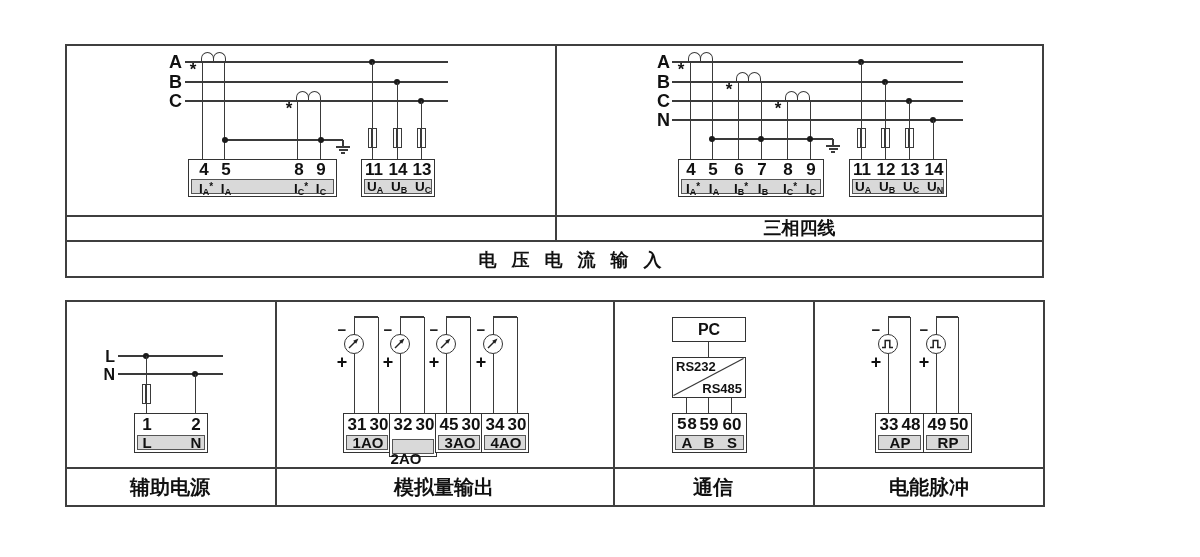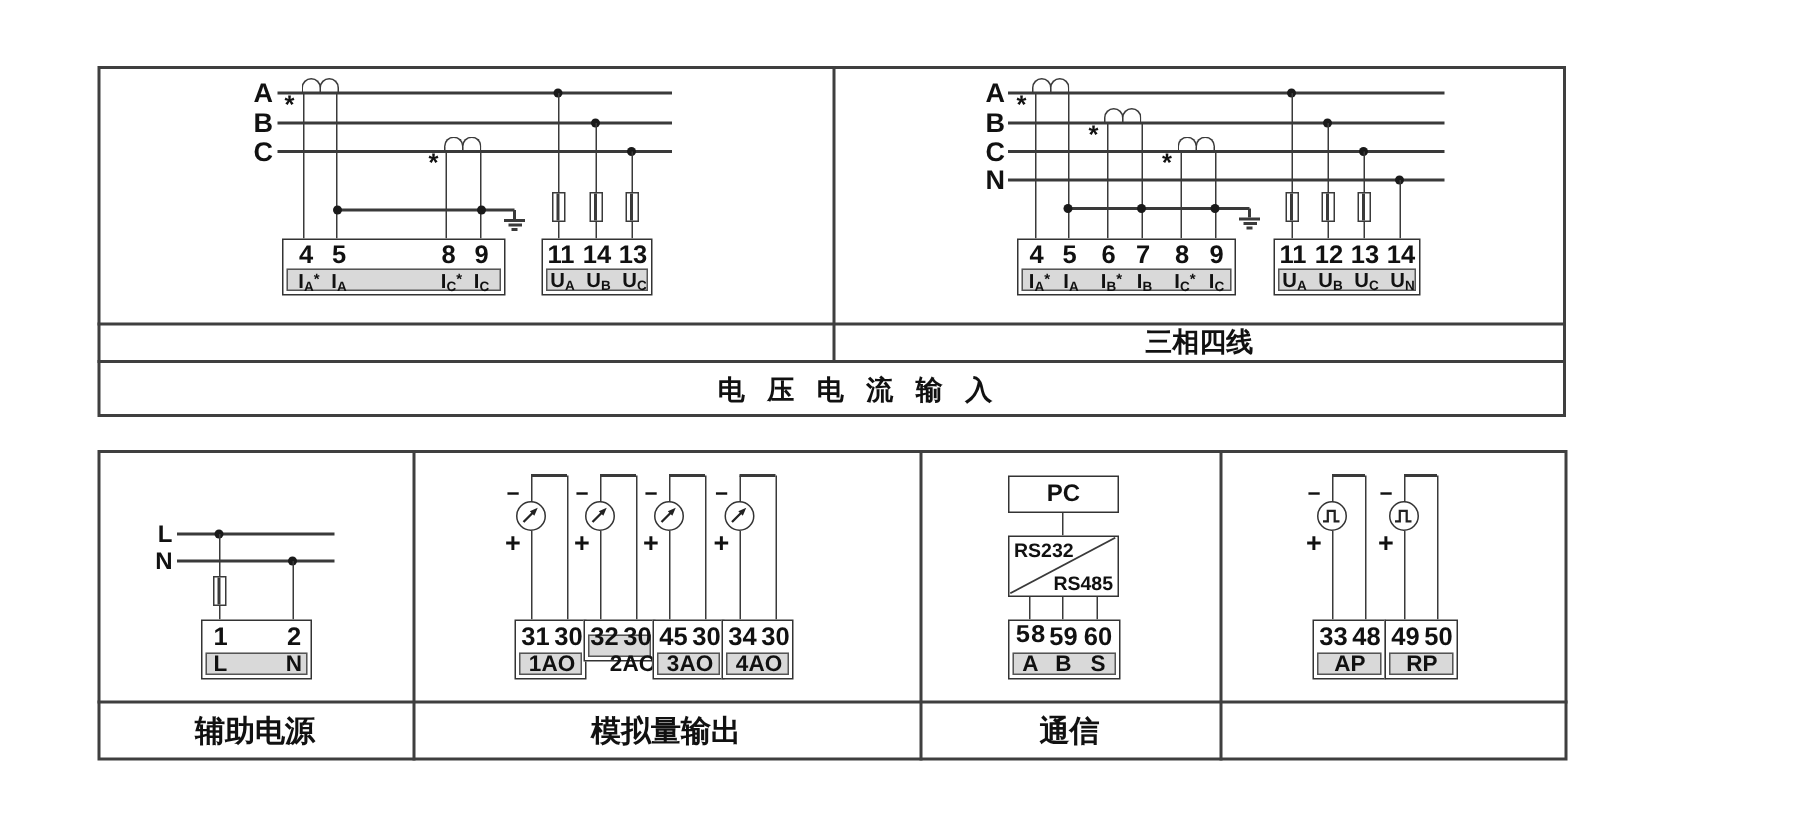--- a/index.html
+++ b/index.html
@@ -259,25 +259,25 @@
       </svg></span>
   <span class="sign m" style="left:481px;top:324px;">−</span>
   <span class="sign p" style="left:481px;top:356px;">+</span>
 
   <div class="tbox b" style="left:343px;top:413px;width:48px;height:40px;">
     <div class="strip"></div>
     <span class="num" style="left:13px;">31</span>
     <span class="num" style="left:35px;">30</span>
     <span class="lab" style="left:24px;">1AO</span>
   </div>
-  <div class="tbox b" style="left:389px;top:413px;width:48px;height:28px;">
+  <div class="tbox b" style="left:389px;top:413px;width:48px;height:44px;">
     <div class="strip"></div>
     <span class="num" style="left:13px;">32</span>
     <span class="num" style="left:35px;">30</span>
-    <span class="lab" style="left:32px;">2AO</span>
+    <span class="lab" style="left:16px;margin-top:16px;">2AO</span>
   </div>
   <div class="tbox b" style="left:435px;top:413px;width:48px;height:40px;">
     <div class="strip"></div>
     <span class="num" style="left:13px;">45</span>
     <span class="num" style="left:35px;">30</span>
     <span class="lab" style="left:24px;">3AO</span>
   </div>
   <div class="tbox b" style="left:481px;top:413px;width:48px;height:40px;">
     <div class="strip"></div>
     <span class="num" style="left:13px;">34</span>
@@ -334,14 +334,15 @@
     <span class="num" style="left:13px;">33</span>
     <span class="num" style="left:35px;">48</span>
     <span class="lab" style="left:24px;">AP</span>
   </div>
   <div class="tbox b" style="left:923px;top:413px;width:49px;height:40px;">
     <div class="strip"></div>
     <span class="num" style="left:13px;">49</span>
     <span class="num" style="left:35px;">50</span>
     <span class="lab" style="left:24px;">RP</span>
   </div>
+  <div class="capcell capbig" style="left:813px;top:468px;width:232px;height:39px;">电能脉冲</div>
 
 </div>
 
 </body></html>

